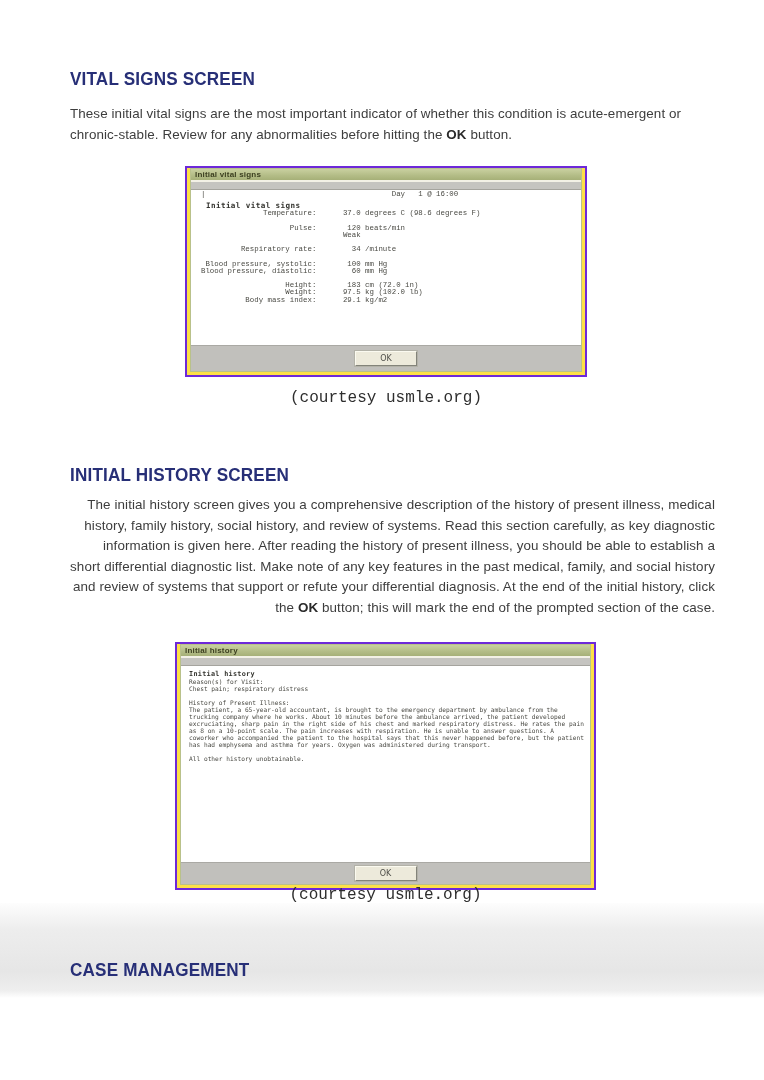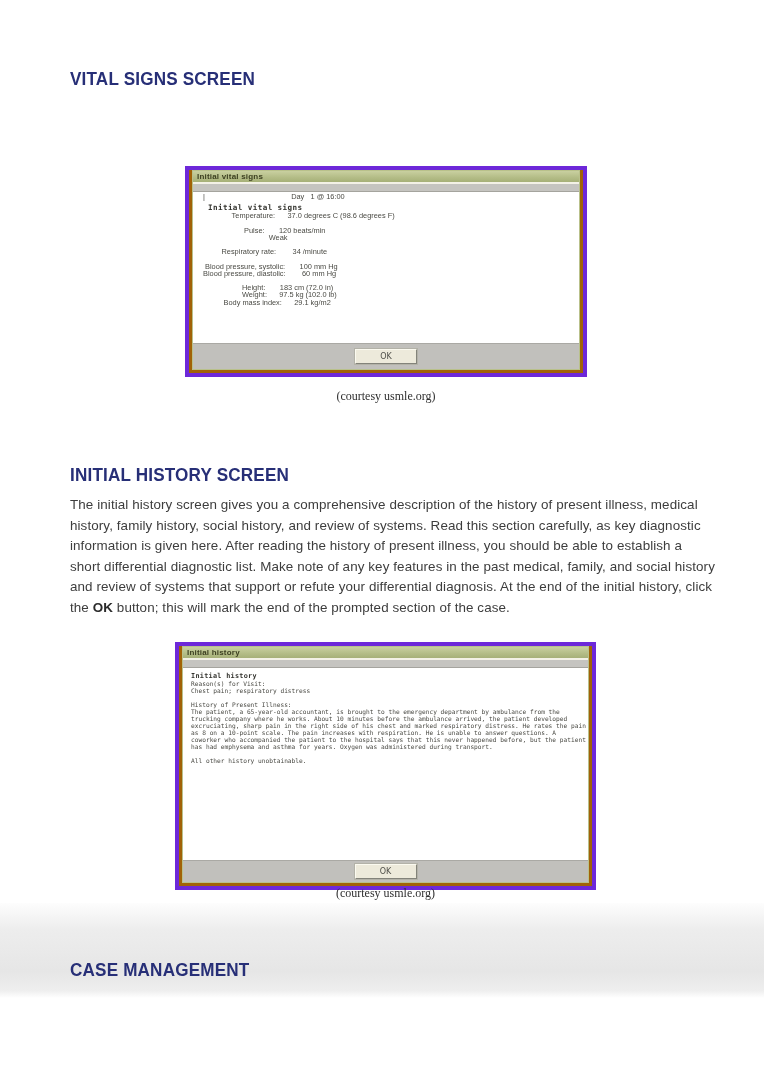--- a/index.html
+++ b/index.html
@@ -17,26 +17,26 @@
     transform:scaleX(.9); transform-origin:left center; white-space:nowrap;
   }
   #h-vital { top:68px; }
   #h-history { top:464px; }
   #h-case { top:959px; }
   .body-para {
     position:absolute; left:70px; width:645px;
     font-size:13.4px; line-height:20.5px; color:#3d3d3d; letter-spacing:.1px;
   }
   #p-vital { top:104px; }
-  #p-history { top:495px; }
+  #p-history { top:495px;text-align:right; }
   .ok-inline { font-weight:bold; color:#2b2b2b; }
   
   .win {
-    position:absolute; background:#a16207;
-    border:4px solid #6d28d9; padding:0 3px 3px 3px;
+    position:absolute; background:#fde047;
+    border:2px solid #6d28d9; padding:0 3px 3px 3px;
   }
   #dialog1 { left:185px; top:166px; width:402px; height:211px; }
   #dialog2 { left:175px; top:642px; width:421px; height:248px; }
   .win-frame {
     width:100%; height:100%; border:1px solid #b9c18b;
     display:flex; flex-direction:column; background:#ffffff; overflow:hidden;
   }
   .win-title {
     height:11px; flex:0 0 auto;
     background:linear-gradient(180deg,#c9d0a0 0%,#b3bc86 60%,#a6b078 100%);
@@ -57,52 +57,53 @@
   #dialog2 .win-status { height:22px; }
   .ok-btn {
     width:62px; height:15px; background:#edeadb;
     border:1px solid; border-color:#fbfaf0 #83837a #83837a #fbfaf0;
     outline:1px solid #b3b2a8;
     font-family:"DejaVu Sans", sans-serif; font-size:8px; line-height:13px;
     color:#50504a; text-align:center; cursor:default;
   }
   
   #dialog1 .win-body { padding:1px 0 0 10px; }
-  .mono1 { font-family:Liberation Sans, sans-serif; font-size:7.4px; line-height:7.2px; white-space:pre; margin:0; }
+  .mono1 { font-family:Liberation Mono, monospace; font-size:7.4px; line-height:7.2px; white-space:pre; margin:0; }
   .d1-heading {
     font-family:"DejaVu Sans Mono", monospace; font-size:7.6px; font-weight:bold;
     letter-spacing:.4px; margin:3px 0 0 5px; color:#33332e;
   }
   
   #dialog2 .win-body { padding:4px 8px 0 8px; }
   .mono2 { font-family:"DejaVu Sans Mono", monospace; font-size:6.2px; line-height:7px; white-space:pre; margin:0; }
   .d2-heading {
     font-family:"DejaVu Sans Mono", monospace; font-size:6.8px; font-weight:bold;
     letter-spacing:.3px; color:#33332e; margin-bottom:0;
   }
   .caption {
     position:absolute; text-align:center;
-    font-family:Liberation Serif, serif; font-size:12px; color:#2e2e2e;
+    font-family:Liberation Mono, monospace; font-size:16px; color:#2e2e2e;
   }
   #caption1 { left:185px; width:402px; top:389px; }
   #caption2 { left:175px; width:421px; top:886px; }
   
   .break-band {
     position:absolute; left:0; top:903px; width:764px; height:95px;
     background:linear-gradient(180deg,#fdfdfd 0%,#ededed 28%,#e6e6e6 72%,#eeeeee 92%,#ffffff 100%);
   }
   
   .footer { position:absolute; left:0; top:998px; width:764px; height:82px; background:#ffffff; }
 </style>
 </head>
 <body>
 
 <div class="page">
 
   <div id="h-vital" class="sec-heading">VITAL SIGNS SCREEN</div>
+  <p id="p-vital" class="body-para"><span>These initial vital signs are the most important indicator of whether this condition is acute-emergent or chronic-stable. Review for any abnormalities before hitting the </span><span class="ok-inline">OK</span><span> button.</span></p>
 
   <div id="dialog1" class="win">
     <div class="win-frame">
       <div class="win-title">Initial vital signs</div>
       <div class="win-gap"></div>
       <div class="win-menu"></div>
       <div class="win-body">
         <pre class="mono1">|                                          Day   1 @ 16:00</pre>
         <div class="d1-heading">Initial vital signs</div>
         <pre class="mono1">              Temperature:      37.0 degrees C (98.6 degrees F)

